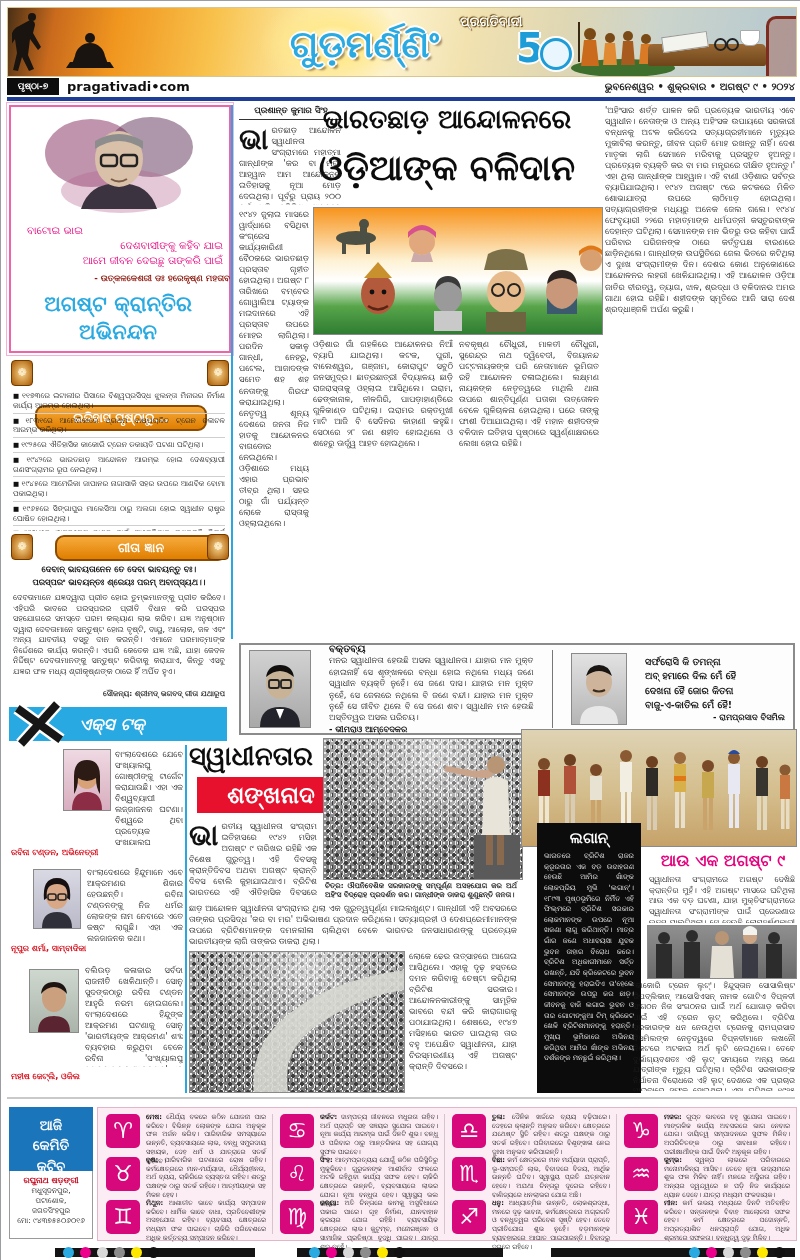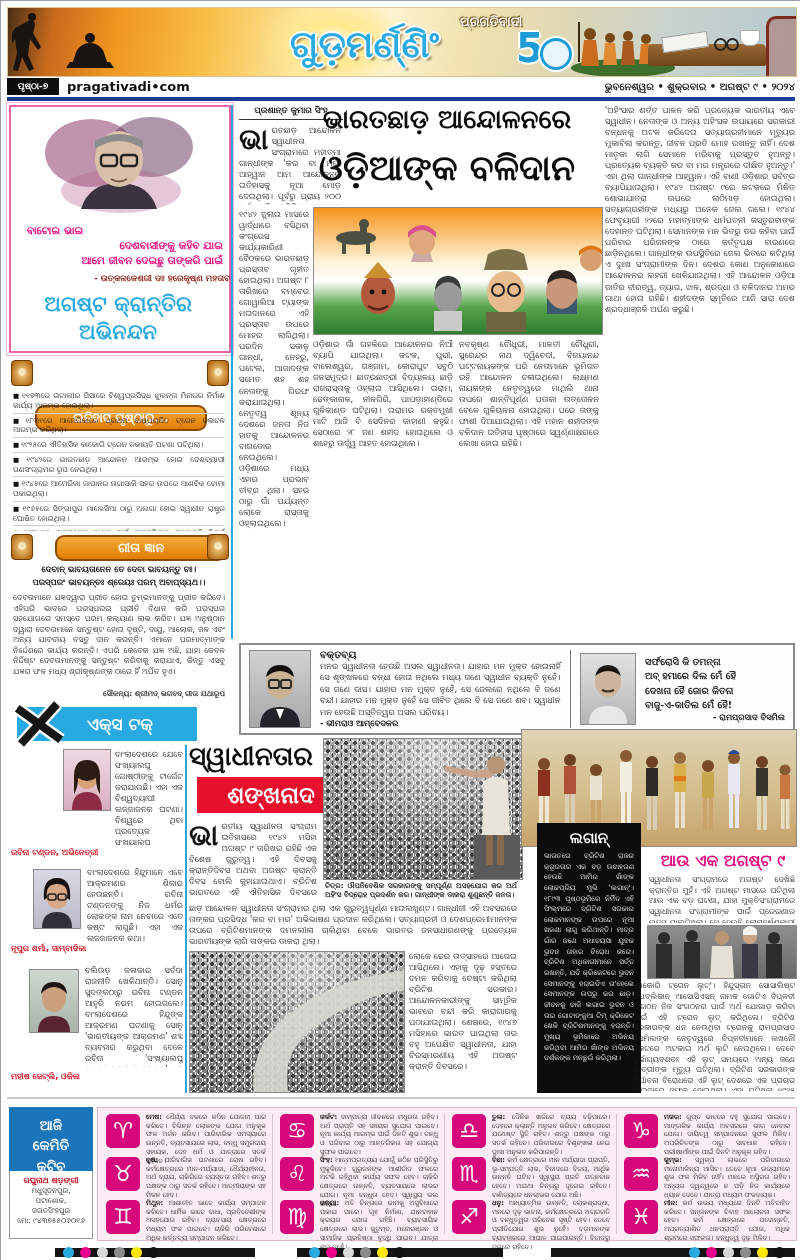--- a/index.html
+++ b/index.html
@@ -13,41 +13,41 @@
   .mast-title{color:#2baae2;font-weight:900;font-size:37px;line-height:1;text-shadow:-2px 0 #fff,2px 0 #fff,0 -2px #fff,0 2px #fff,3px 3px 2px rgba(60,30,0,.45);}
   .mast-brand{color:#fff;font-weight:900;font-size:13px;text-shadow:1px 1px 1px #5a3a00,-1px -1px 1px #5a3a00;}
   .mast-50{color:#1e9cd7;font-weight:900;font-size:40px;line-height:1;text-shadow:-2px 0 #fff,2px 0 #fff,0 -2px #fff,0 2px #fff;}
   .logo-circ{width:26px;height:26px;border-radius:50%;border:3px solid #1e9cd7;background:#eaf6fd;box-shadow:0 0 0 2px #fff;}
   .page-label{background:#0d0d0d;color:#fff;font-size:9px;font-weight:bold;text-align:center;line-height:17px;}
   .site{font-size:13px;font-weight:bold;color:#101010;}
   .dateline{font-size:10px;font-weight:bold;color:#222;text-align:right;}
   .blue-rule{background:#1e3d96;}
   
   .tribute{border:2px solid #ef63a8;box-shadow:0 0 0 2px #fff,0 0 0 3px #f6b2d4;background:#fff;}
-  .quote-line{font-size:10.5px;font-weight:bold;color:#e5007d;line-height:1.35;}
+  .quote-line{font-size:10.5px;font-weight:normal;color:#e5007d;line-height:1.35;}
   .quote-attr{font-size:8.6px;font-weight:bold;color:#8d1d12;text-align:center;}
   .trib-head{font-size:21px;font-weight:900;color:#2baae2;text-align:center;line-height:1.25;}
   .obanner{background:linear-gradient(#f6ab3c,#e07e00);border:2px solid #8a4a00;border-radius:9px;color:#fff;font-weight:bold;font-size:12.5px;text-align:center;line-height:22px;}
   .ornament{width:20px;height:24px;background:radial-gradient(#f9d58d,#a85800);border:1px solid #6e3a00;border-radius:4px;color:#fff7e0;font-size:11px;text-align:center;line-height:24px;}
   .hist-item{font-size:7.5px;line-height:1.3;text-align:justify;color:#1d1d1d;border-bottom:1px solid #cfcfcf;padding:2px 0;}
   .hist-item .sq{color:#111;font-size:6.5px;margin-right:2px;}
   .gita-verse{font-size:8.4px;font-weight:bold;text-align:center;color:#111;line-height:1.45;}
   .courtesy{font-size:7.4px;font-weight:bold;text-align:right;color:#333;}
   .xbanner{background:#29a9e1;}
   .xtitle{color:#fff;font-weight:900;font-size:17px;}
   .post-text{font-size:8.2px;line-height:1.34;text-align:justify;color:#1d1d1d;}
   .post-author{font-size:8.2px;font-weight:bold;color:#d5121e;text-align:left;}
   .photo-frame{border:1px solid #8a8a8a;overflow:hidden;}
   .vdiv-blue{background:#2aa7de;}
   
   .byline{font-size:8.6px;font-weight:bold;text-align:center;color:#111;border-bottom:1.5px solid #333;padding-bottom:3px;}
   .head1{font-size:26px;font-weight:900;color:#0c0c0c;text-align:center;line-height:1.15;}
   .head2{font-size:35px;font-weight:900;color:#0c0c0c;text-align:center;line-height:1.1;}
   
-  .qband{border:2px solid #8b8b8b;background:#fdfdfd;display:flex;align-items:center;gap:9px;padding:5px 8px;box-sizing:border-box;}
+  .qband{border:2px solid #8b8b8b;background:#fdfdfd;display:flex;align-items:center;gap:18px;padding:5px 8px;box-sizing:border-box;}
   .qlabel{font-size:10px;font-weight:bold;color:#111;}
   .qtext{font-size:8.3px;line-height:1.38;text-align:justify;color:#1b1b1b;}
   .qauthor{font-size:8.3px;font-weight:bold;color:#111;}
   .bis-line{font-size:9.5px;font-weight:bold;color:#161616;line-height:1.5;}
   
   .sh-title1{font-size:26px;font-weight:900;color:#0d0d0d;line-height:1;}
   .sh-title2{background:#e8112d;color:#fff;font-size:23px;font-weight:900;text-align:center;line-height:36px;margin-left:8px;}
   .caption{font-size:7.2px;font-weight:bold;line-height:1.3;color:#222;text-align:justify;}
   .crowd{background-image:radial-gradient(circle at 55% 12%,rgba(255,255,255,.55),rgba(255,255,255,0) 55%),repeating-radial-gradient(circle at 4px 4px,#3c3c3c 0 1.6px,rgba(0,0,0,0) 1.6px 5px),repeating-radial-gradient(circle at 1px 2px,#ececec 0 1px,rgba(0,0,0,0) 1px 4px),linear-gradient(#ababab,#787878);background-size:auto,9px 8px,7px 6px,auto;}
   .blackbox{background:#0c0c0c;color:#fff;box-sizing:border-box;padding:6px 7px;}
@@ -150,21 +150,21 @@
   </div>
 
   <div class="abs obanner" style="left:34px;top:534px;width:168px;height:22px;margin-left:20px;">ଗୀତା ଜ୍ଞାନ</div>
   <div class="abs ornament" style="left:10px;top:533px;">❁</div>
   <div class="abs ornament" style="left:206px;top:533px;">❁</div>
   <div class="abs gita-verse" style="left:10px;top:562px;width:216px;">ଦେବାନ୍ ଭାବୟତାନେନ ତେ ଦେବା ଭାବୟନ୍ତୁ ବଃ।</div>
   <div class="abs gita-verse" style="left:10px;top:575px;width:216px;">ପରସ୍ପରଂ ଭାବୟନ୍ତଃ ଶ୍ରେୟଃ ପରମ୍ ଅବାପ୍ସ୍ୟଥ।।</div>
   <div class="abs body-txt" style="left:12px;top:592px;width:212px;height:94px;font-size:7.9px;">ଦେବତାମାନେ ଯଜ୍ଞଦ୍ୱାରା ପ୍ରୀତ ହୋଇ ତୁମ୍ଭମାନଙ୍କୁ ପ୍ରୀତ କରିବେ। ଏହିପରି ଭାବରେ ପରସ୍ପରର ପ୍ରୀତି ବିଧାନ କରି ପରସ୍ପର ସହଯୋଗରେ ସମସ୍ତେ ପରମ କଲ୍ୟାଣ ଲାଭ କରିବ। ଯଜ୍ଞ ଅନୁଷ୍ଠାନ ଦ୍ୱାରା ଦେବତାମାନେ ସନ୍ତୁଷ୍ଟ ହୋଇ ବୃଷ୍ଟି, ବାୟୁ, ଆଲୋକ, ଜଳ ଏବଂ ଅନ୍ୟ ଯାବତୀୟ ବସ୍ତୁ ଦାନ କରନ୍ତି। ଏମାନେ ପରମାତ୍ମାଙ୍କ ନିର୍ଦ୍ଦେଶରେ କାର୍ଯ୍ୟ କରନ୍ତି। ଏପରି କେତେକ ଯଜ୍ଞ ଅଛି, ଯାହା କେବଳ ନିର୍ଦ୍ଦିଷ୍ଟ ଦେବତାମାନଙ୍କୁ ସନ୍ତୁଷ୍ଟ କରିବାକୁ କରାଯାଏ, କିନ୍ତୁ ଏସବୁ ଯଜ୍ଞର ଫଳ ମଧ୍ୟ ଶ୍ରୀକୃଷ୍ଣଙ୍କ ଠାରେ ହିଁ ଅର୍ପିତ ହୁଏ।</div>
   <div class="abs courtesy" style="left:12px;top:688px;width:212px;">ସୌଜନ୍ୟ: ଶ୍ରୀମଦ୍ ଭଗବଦ୍ ଗୀତା ଯଥାରୂପ</div>
 
-  <div class="abs xbanner" style="left:16px;top:706px;width:180px;height:34px;">
+  <div class="abs xbanner" style="left:8px;top:706px;width:218px;height:34px;font-style:italic;">
     <div class="xtitle" style="position:absolute;left:70px;top:7px;">ଏକ୍ସ ଟକ୍</div>
   </div>
   <svg class="abs" style="left:12px;top:700px;" width="52" height="46" viewBox="0 0 52 46">
     <g transform="rotate(-6 26 23)">
       <line x1="6" y1="5" x2="46" y2="41" stroke="#fff" stroke-width="13"></line>
       <line x1="46" y1="5" x2="6" y2="41" stroke="#fff" stroke-width="13"></line>
       <line x1="6" y1="5" x2="46" y2="41" stroke="#161616" stroke-width="8"></line>
       <line x1="46" y1="5" x2="6" y2="41" stroke="#161616" stroke-width="8"></line>
     </g>
   </svg>

